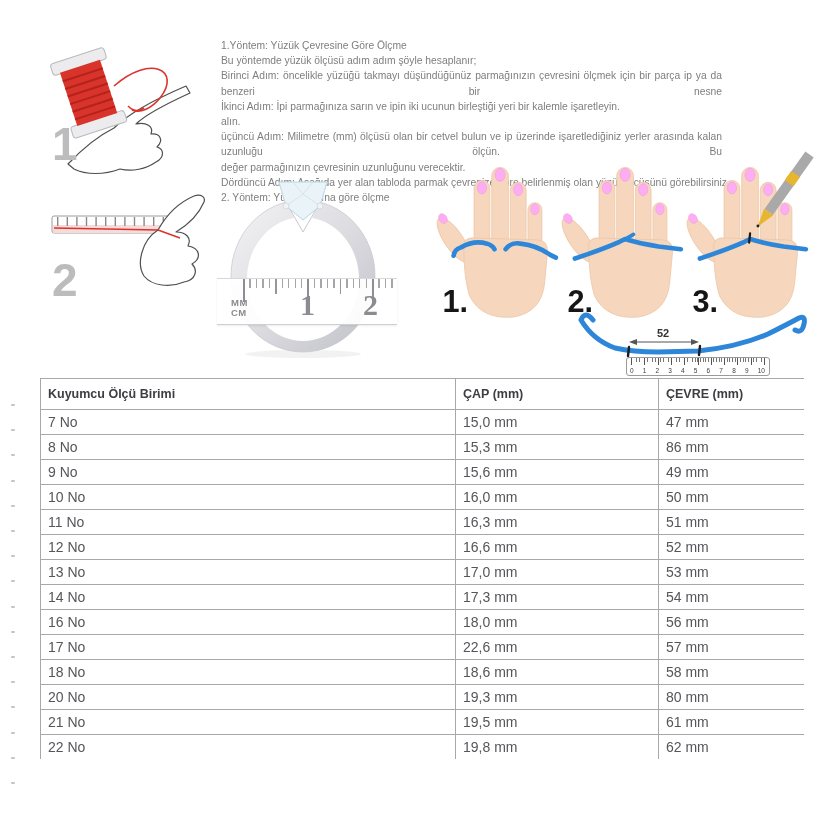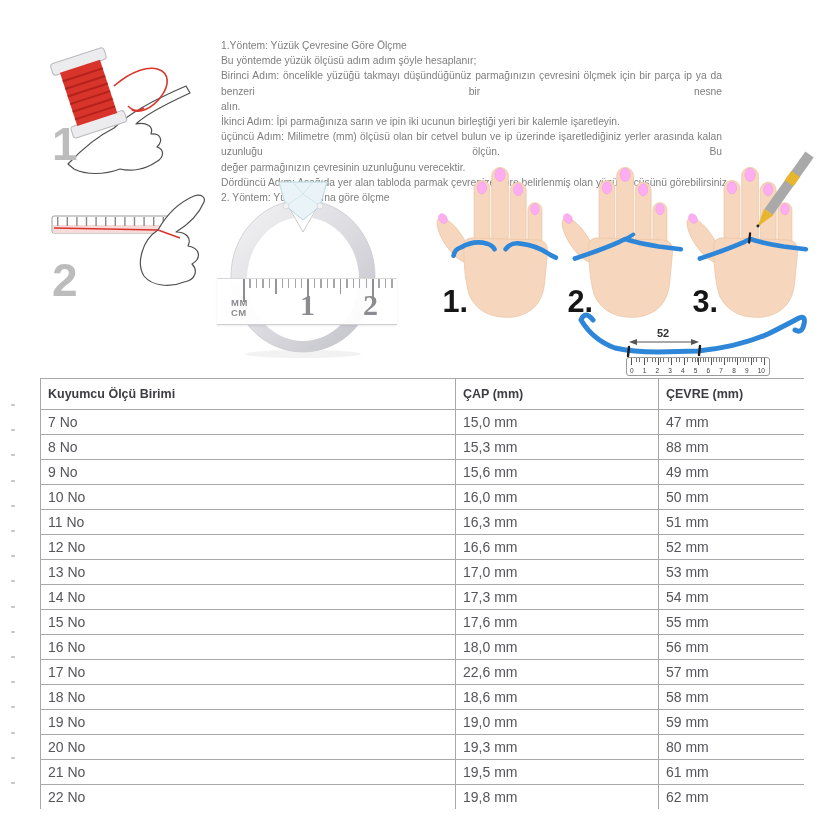--- a/index.html
+++ b/index.html
@@ -131,22 +131,22 @@
         C 158,102 156,112 144,114 C 130,120 112,118 104,108 C 96,96 102,72 118,62 Z"></path>
       <line x1="118" y1="62" x2="140" y2="70" class="thread"></line>
       <text class="fig-num" x="12" y="128">2</text>
     </svg>
   </div>
 
   <div class="abs instructions">
     <div class="line">1.Yöntem: Yüzük Çevresine Göre Ölçme</div>
     <div class="line">Bu yöntemde yüzük ölçüsü adım adım şöyle hesaplanır;</div>
     <div class="line just">Birinci Adım: öncelikle yüzüğü takmayı düşündüğünüz parmağınızın çevresini ölçmek için bir parça ip ya da benzeri bir nesne</div>
+    <div class="line">İkinci Adım: İpi parmağınıza sarın ve ipin iki ucunun birleştiği yeri bir kalemle işaretleyin.</div>
     <div class="line">alın.</div>
-    <div class="line">İkinci Adım: İpi parmağınıza sarın ve ipin iki ucunun birleştiği yeri bir kalemle işaretleyin.</div>
     <div class="line just">üçüncü Adım: Milimetre (mm) ölçüsü olan bir cetvel bulun ve ip üzerinde işaretlediğiniz yerler arasında kalan uzunluğu ölçün. Bu</div>
     <div class="line">değer parmağınızın çevresinin uzunluğunu verecektir.</div>
     <div class="line">Dördüncü Adım: Aşağıda yer alan tabloda parmak çevrenize göre belirlenmiş olan yüzük ölçüsünü görebilirsiniz.</div>
     <div class="line">2. Yöntem: Yüzük çapına göre ölçme</div>
   </div>
 
   <div class="abs ring-fig">
     <svg width="190" height="192" viewBox="0 0 190 192">
       <defs>
         <linearGradient id="gradSilver" x1="0" y1="0" x2="1" y2="1">
@@ -246,21 +246,21 @@
       <tbody>
     <tr>
       <td>7 No</td>
       <td>15,0 mm</td>
       <td>47 mm</td>
     </tr>
 
     <tr>
       <td>8 No</td>
       <td>15,3 mm</td>
-      <td>88 mm</td>
+      <td>86 mm</td>
     </tr>
 
     <tr>
       <td>9 No</td>
       <td>15,6 mm</td>
       <td>49 mm</td>
     </tr>
 
     <tr>
       <td>10 No</td>
@@ -285,49 +285,39 @@
       <td>17,0 mm</td>
       <td>53 mm</td>
     </tr>
 
     <tr>
       <td>14 No</td>
       <td>17,3 mm</td>
       <td>54 mm</td>
     </tr>
 
-    <tr>
-      <td>15 No</td>
-      <td>17,6 mm</td>
-      <td>55 mm</td>
-    </tr>
 
     <tr>
       <td>16 No</td>
       <td>18,0 mm</td>
       <td>56 mm</td>
     </tr>
 
     <tr>
       <td>17 No</td>
       <td>22,6 mm</td>
       <td>57 mm</td>
     </tr>
 
     <tr>
       <td>18 No</td>
       <td>18,6 mm</td>
       <td>58 mm</td>
     </tr>
 
-    <tr>
-      <td>19 No</td>
-      <td>19,0 mm</td>
-      <td>59 mm</td>
-    </tr>
 
     <tr>
       <td>20 No</td>
       <td>19,3 mm</td>
       <td>80 mm</td>
     </tr>
 
     <tr>
       <td>21 No</td>
       <td>19,5 mm</td>

